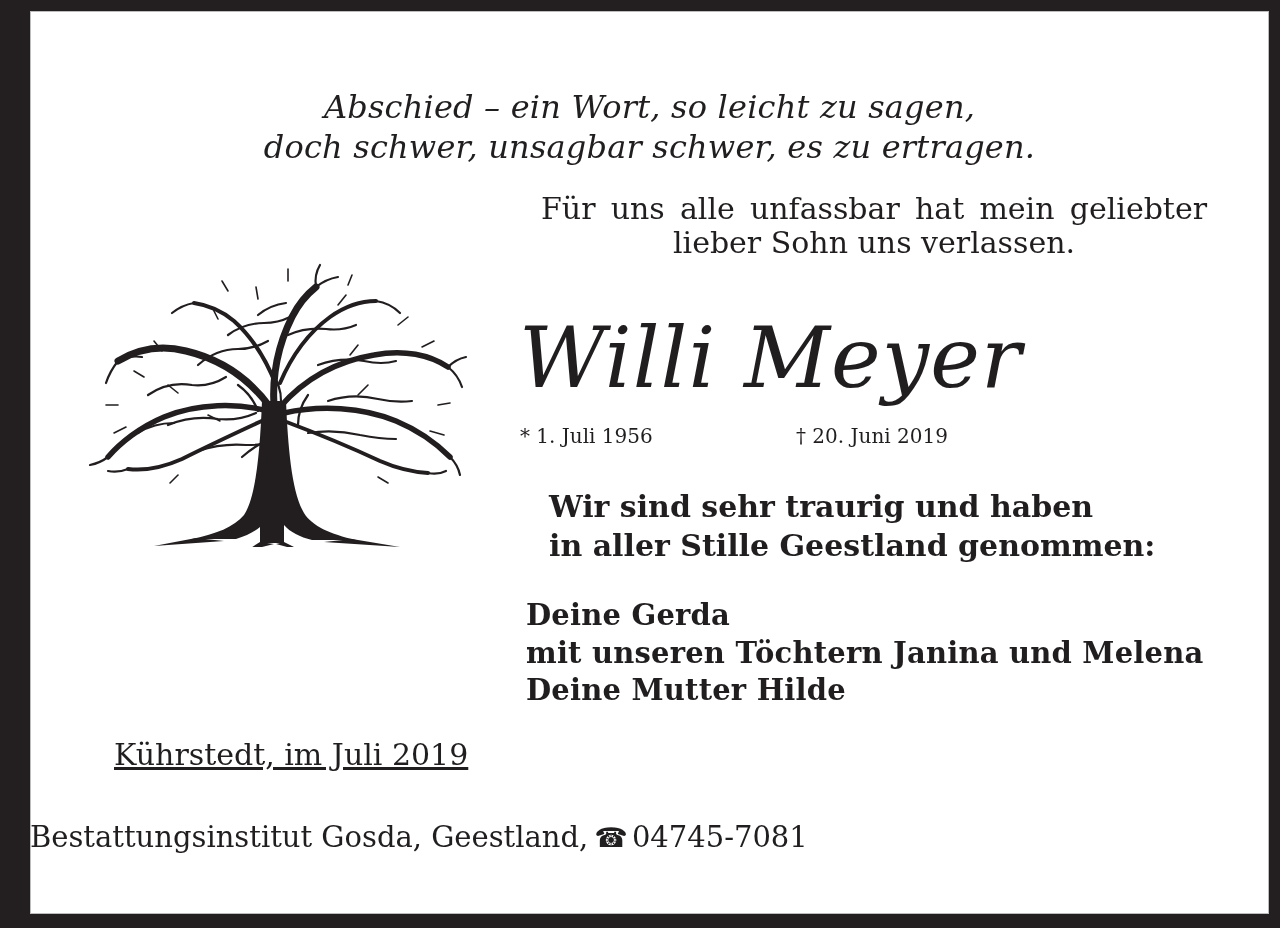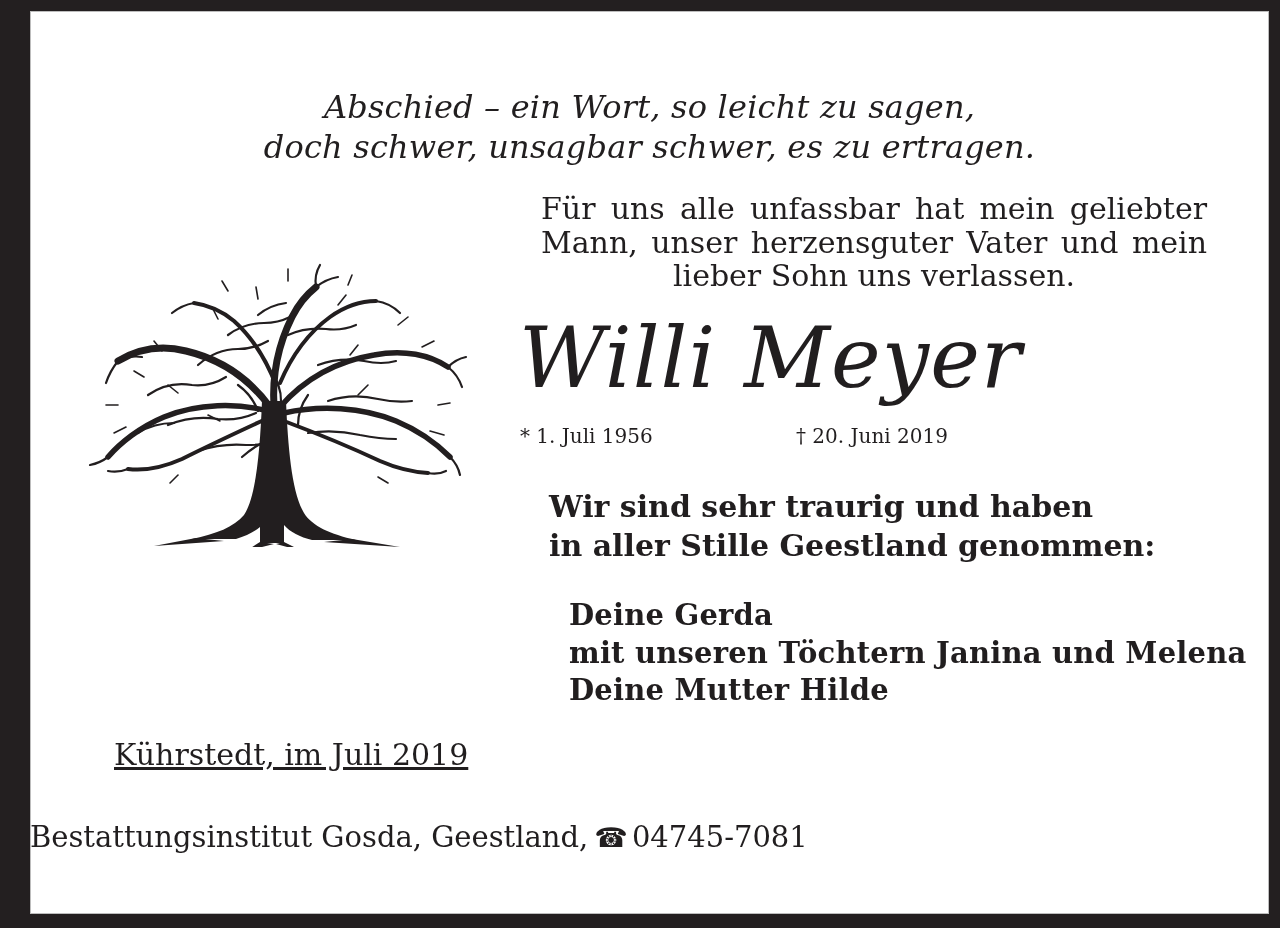--- a/index.html
+++ b/index.html
@@ -65,21 +65,21 @@
   .dates .death { position: absolute; left: 766px; }
   .farewell {
     position: absolute;
     left: 519px; top: 477px;
     font-size: 30px;
     line-height: 38.5px;
     font-weight: bold;
   }
   .mourners {
     position: absolute;
-    left: 539px; top: 586px;
+    left: 496px; top: 586px;
     font-size: 29px;
     font-weight: bold;
     line-height: 37.5px;
     letter-spacing: 0.2px;
   }
   .place-date {
     position: absolute;
     left: 84px; top: 726px;
     font-size: 30px;
     text-decoration: underline;
@@ -184,21 +184,20 @@
         <path d="M184 146 C182 196 178 242 166 260 C156 272 138 279 114 284 L158 284 C168 281 176 277 182 272 L182 288 L206 288 L206 270 C212 277 222 282 234 285 L278 285 C252 279 234 271 226 258 C214 238 210 194 208 146 Z"></path>
         <path d="M118 283 L76 291 L146 286 Z"></path>
         <path d="M274 284 L322 292 L246 287 Z"></path>
         <path d="M182 287 L168 296 L196 289 Z"></path>
         <path d="M206 287 L224 296 L198 289 Z"></path>
       </g>
     </svg>
 
     <div class="intro">
       <div class="jline">Für uns alle unfassbar hat mein geliebter</div>
-      <div class="jline">Mann, unser herzensguter Vater und mein</div>
       <div class="lline">lieber Sohn uns verlassen.</div>
     </div>
 
     <div class="deceased-name">Willi Meyer</div>
 
     <div class="dates">
       <span class="birth">* 1. Juli 1956</span>
       <span class="death">† 20. Juni 2019</span>
     </div>
 

